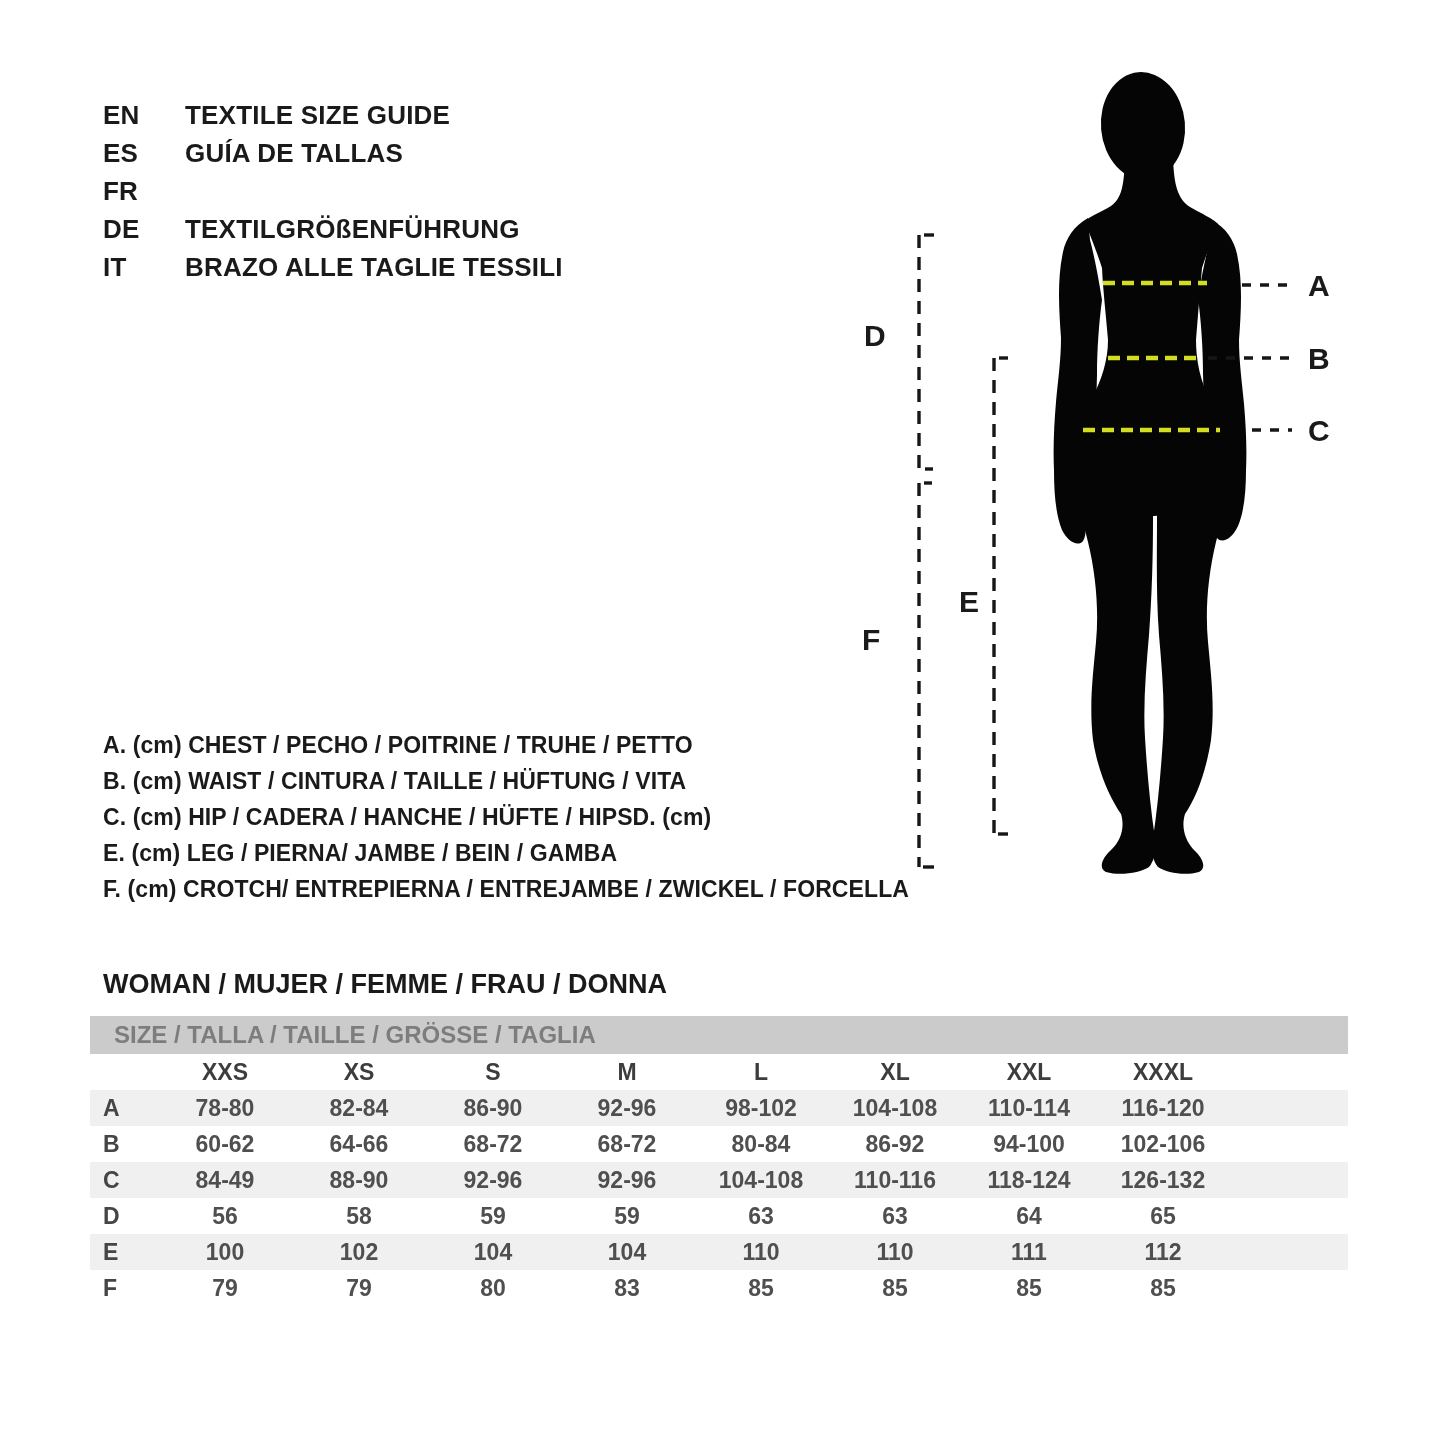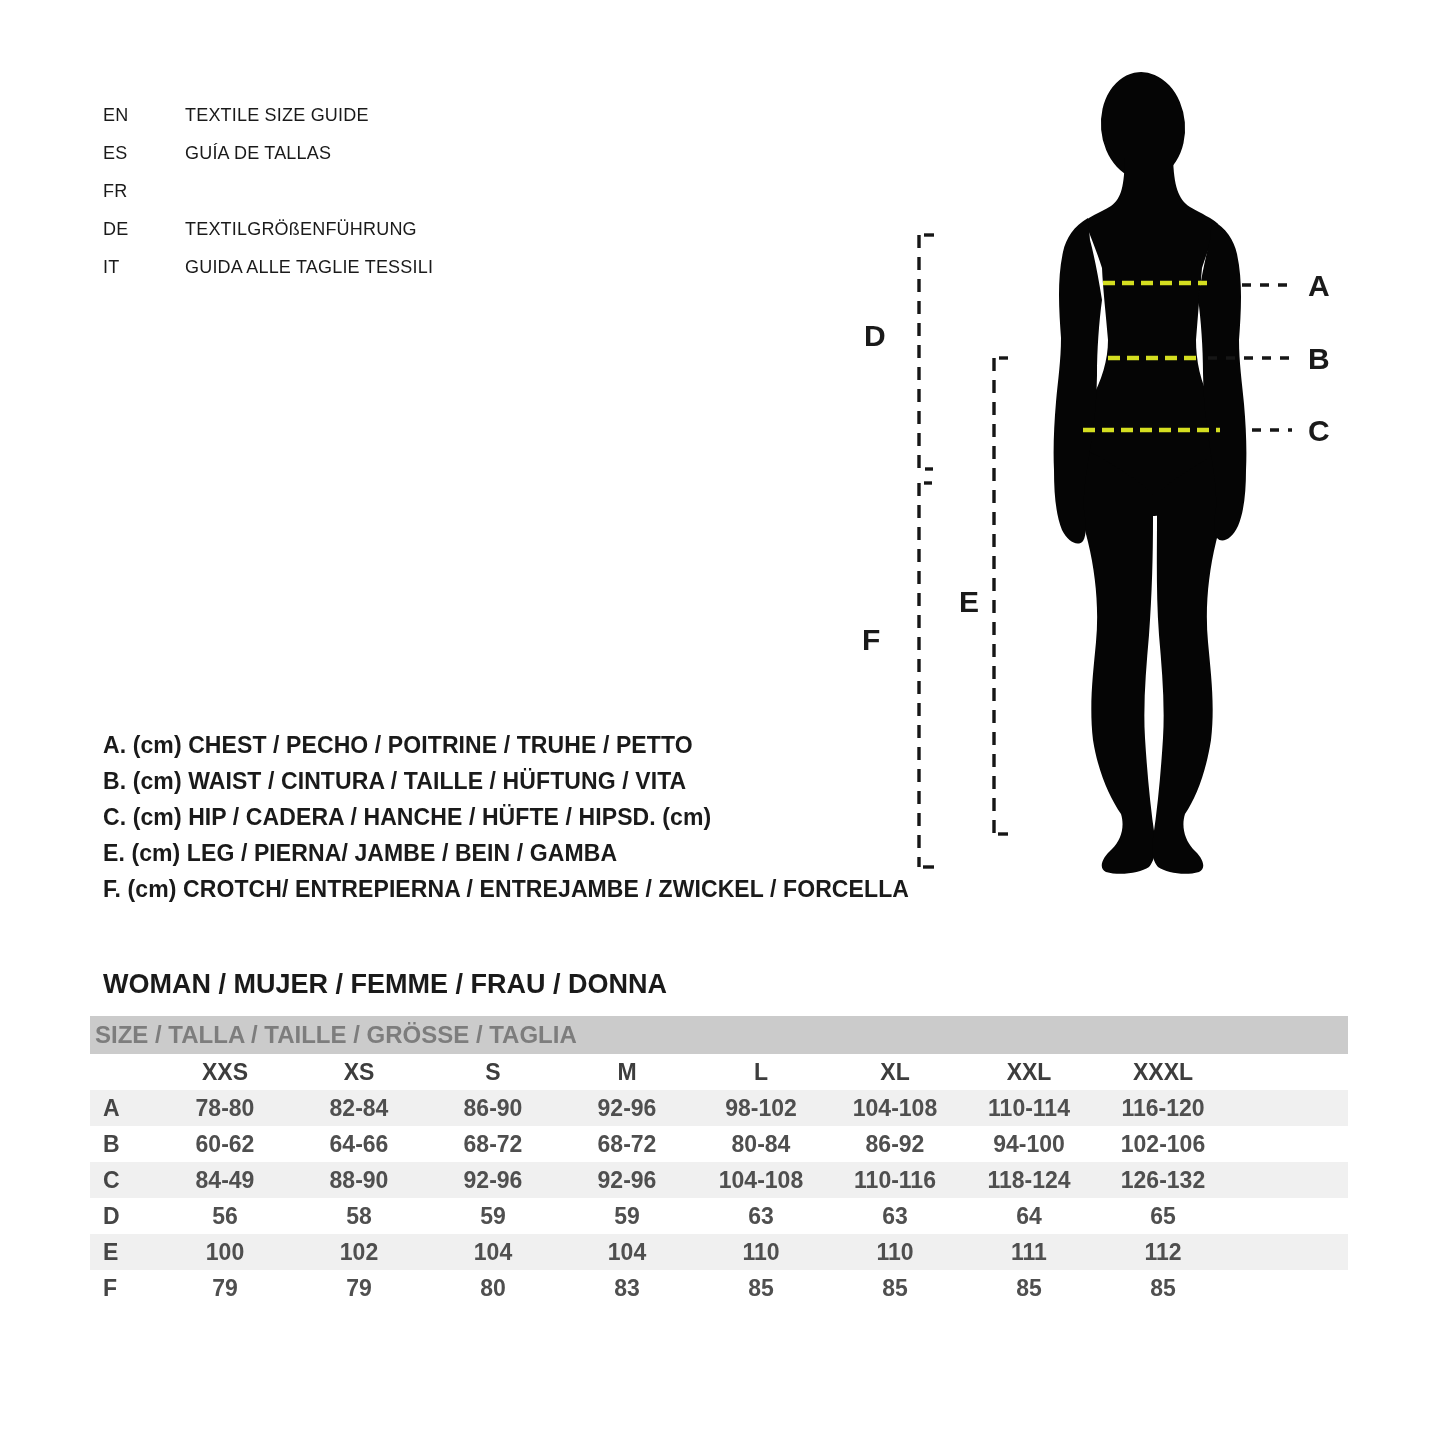--- a/index.html
+++ b/index.html
@@ -4,34 +4,34 @@
 <style>
   html,body{margin:0;padding:0;}
   body{
     width:1445px;height:1444px;background:#ffffff;position:relative;
     font-family:"Liberation Sans", sans-serif;color:#1a1a1a;overflow:hidden;
   }
   .abs{position:absolute;}
 
   
   #lang-block{left:103px;top:96px;}
-  .lang-row{display:flex;line-height:38px;font-size:18px;font-weight:400;letter-spacing:.2px;}
+  .lang-row{display:flex;line-height:38px;font-size:26px;font-weight:700;letter-spacing:.2px;}
   .lang-code{width:82px;flex:0 0 82px;}
 
   
   #meas-block{left:103px;top:727px;}
   .meas-row{line-height:36px;font-size:23px;font-weight:600;letter-spacing:.1px;}
 
   
   #woman-title{left:103px;top:969px;font-size:27px;font-weight:600;}
 
   
   #size-table{left:90px;top:1016px;width:1258px;font-weight:600;}
   .thead{height:38px;background:#cbcbcb;color:#7d7d7d;display:flex;align-items:center;
-         padding-left:5px;box-sizing:border-box;font-size:24px;}
+         padding-left:24px;box-sizing:border-box;font-size:24px;}
   .trow{height:36px;display:grid;grid-template-columns:68px repeat(8,134px) 1fr;
         align-items:center;font-size:23px;color:#4f4f4f;}
   .trow.stripe{background:#f0f0f0;}
   .trow .rlabel{padding-left:13px;color:#454545;}
   .trow .cell{text-align:center;}
   .sizes-row{color:#3d3d3d;}
 
   
   #figure-svg{left:840px;top:50px;}
   .sil{fill:#050505;stroke:none;}
@@ -55,21 +55,21 @@
     </div>
     <div class="lang-row">
       <span class="lang-code">FR</span>
     </div>
     <div class="lang-row">
       <span class="lang-code">DE</span>
       <span class="lang-title">TEXTILGRÖßENFÜHRUNG</span>
     </div>
     <div class="lang-row">
       <span class="lang-code">IT</span>
-      <span class="lang-title">GUIDA ALLE TAGLIE TESSILI</span>
+      <span class="lang-title">BRAZO ALLE TAGLIE TESSILI</span>
     </div>
   </div>
 
 <div class="abs" id="meas-block">
     <div class="meas-row">A. (cm) CHEST / PECHO / POITRINE / TRUHE / PETTO</div>
     <div class="meas-row">B. (cm) WAIST / CINTURA / TAILLE / HÜFTUNG / VITA</div>
     <div class="meas-row">C. (cm) HIP / CADERA / HANCHE / HÜFTE / HIPSD. (cm)</div>
     <div class="meas-row">E. (cm) LEG / PIERNA/ JAMBE / BEIN / GAMBA</div>
     <div class="meas-row">F. (cm) CROTCH/ ENTREPIERNA / ENTREJAMBE / ZWICKEL / FORCELLA</div>
   </div>

